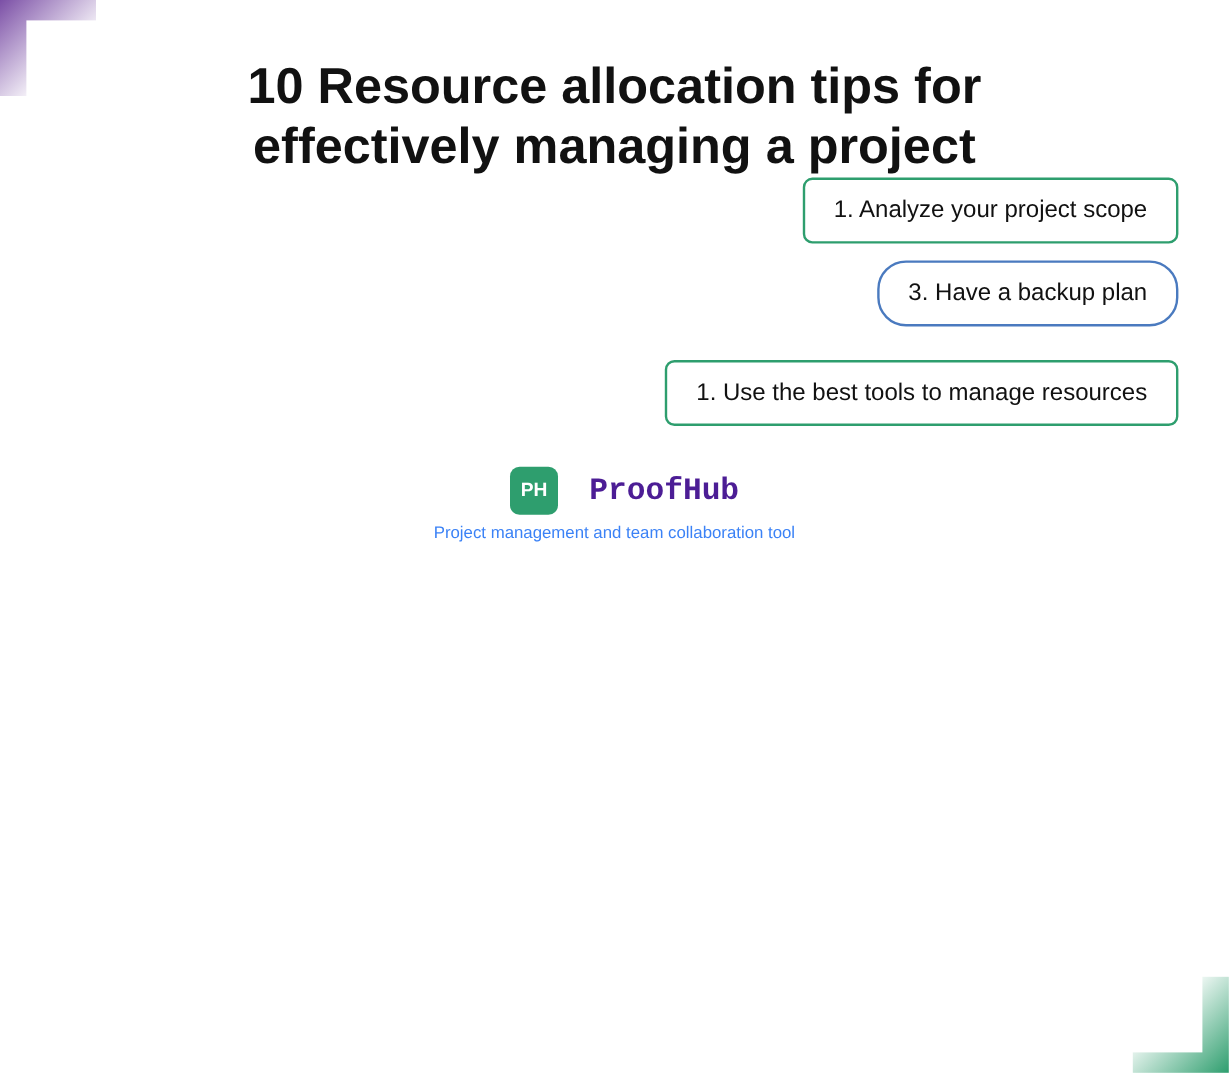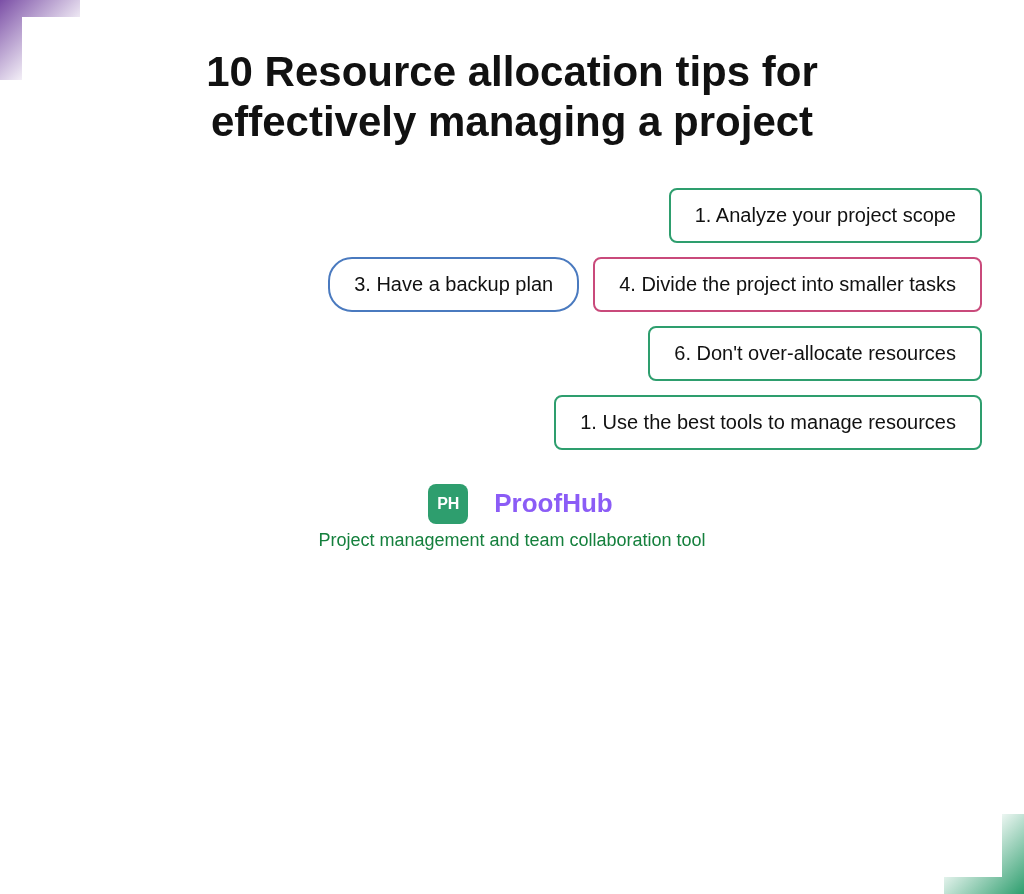--- a/index.html
+++ b/index.html
@@ -45,21 +45,20 @@
       position: relative;
       z-index: 1;
     }
 
     .title {
       font-size: 42px;
       font-weight: 900;
       text-align: center;
       color: #111;
       line-height: 1.2;
-      margin-bottom: 40px;
       max-width: 700px;
     }
 
     .tips-container {
       display: flex;
       flex-direction: column;
       align-items: flex-end;
       gap: 14px;
       width: 100%;
       margin-bottom: 28px;
@@ -114,26 +113,27 @@
       align-items: center;
       justify-content: center;
       color: white;
       font-size: 16px;
       font-weight: 900;
     }
 
     .brand-name {
       font-size: 26px;
       font-weight: 700;
-      color: #8b5cf6;
+      color: #4c1d95;
+      font-family: Liberation Mono, monospace;
     }
 
     .brand-tagline {
-      font-size: 18px;
-      color: #15803d;
+      font-size: 14px;
+      color: #3b82f6;
     }
   </style>
 </head>
 <body>
 
 <div class="page">
 
   <h1 class="title">10 Resource allocation tips for effectively managing a project</h1>
 
   <div class="tips-container">
@@ -141,29 +141,23 @@
     <div class="row">
       <div class="tip-box green">
         <span>1.  Analyze your project scope</span>
       </div>
     </div>
 
     <div class="row">
       <div class="tip-box blue">
         <span>3.  Have a backup plan</span>
       </div>
-      <div class="tip-box pink">
-        <span>4.  Divide the project into smaller tasks</span>
-      </div>
     </div>
 
     <div class="row">
-      <div class="tip-box green">
-        <span>6.  Don't over-allocate resources</span>
-      </div>
     </div>
 
 
     <div class="row">
       <div class="tip-box green">
         <span>1.   Use the best tools to manage resources</span>
       </div>
     </div>
 
 

